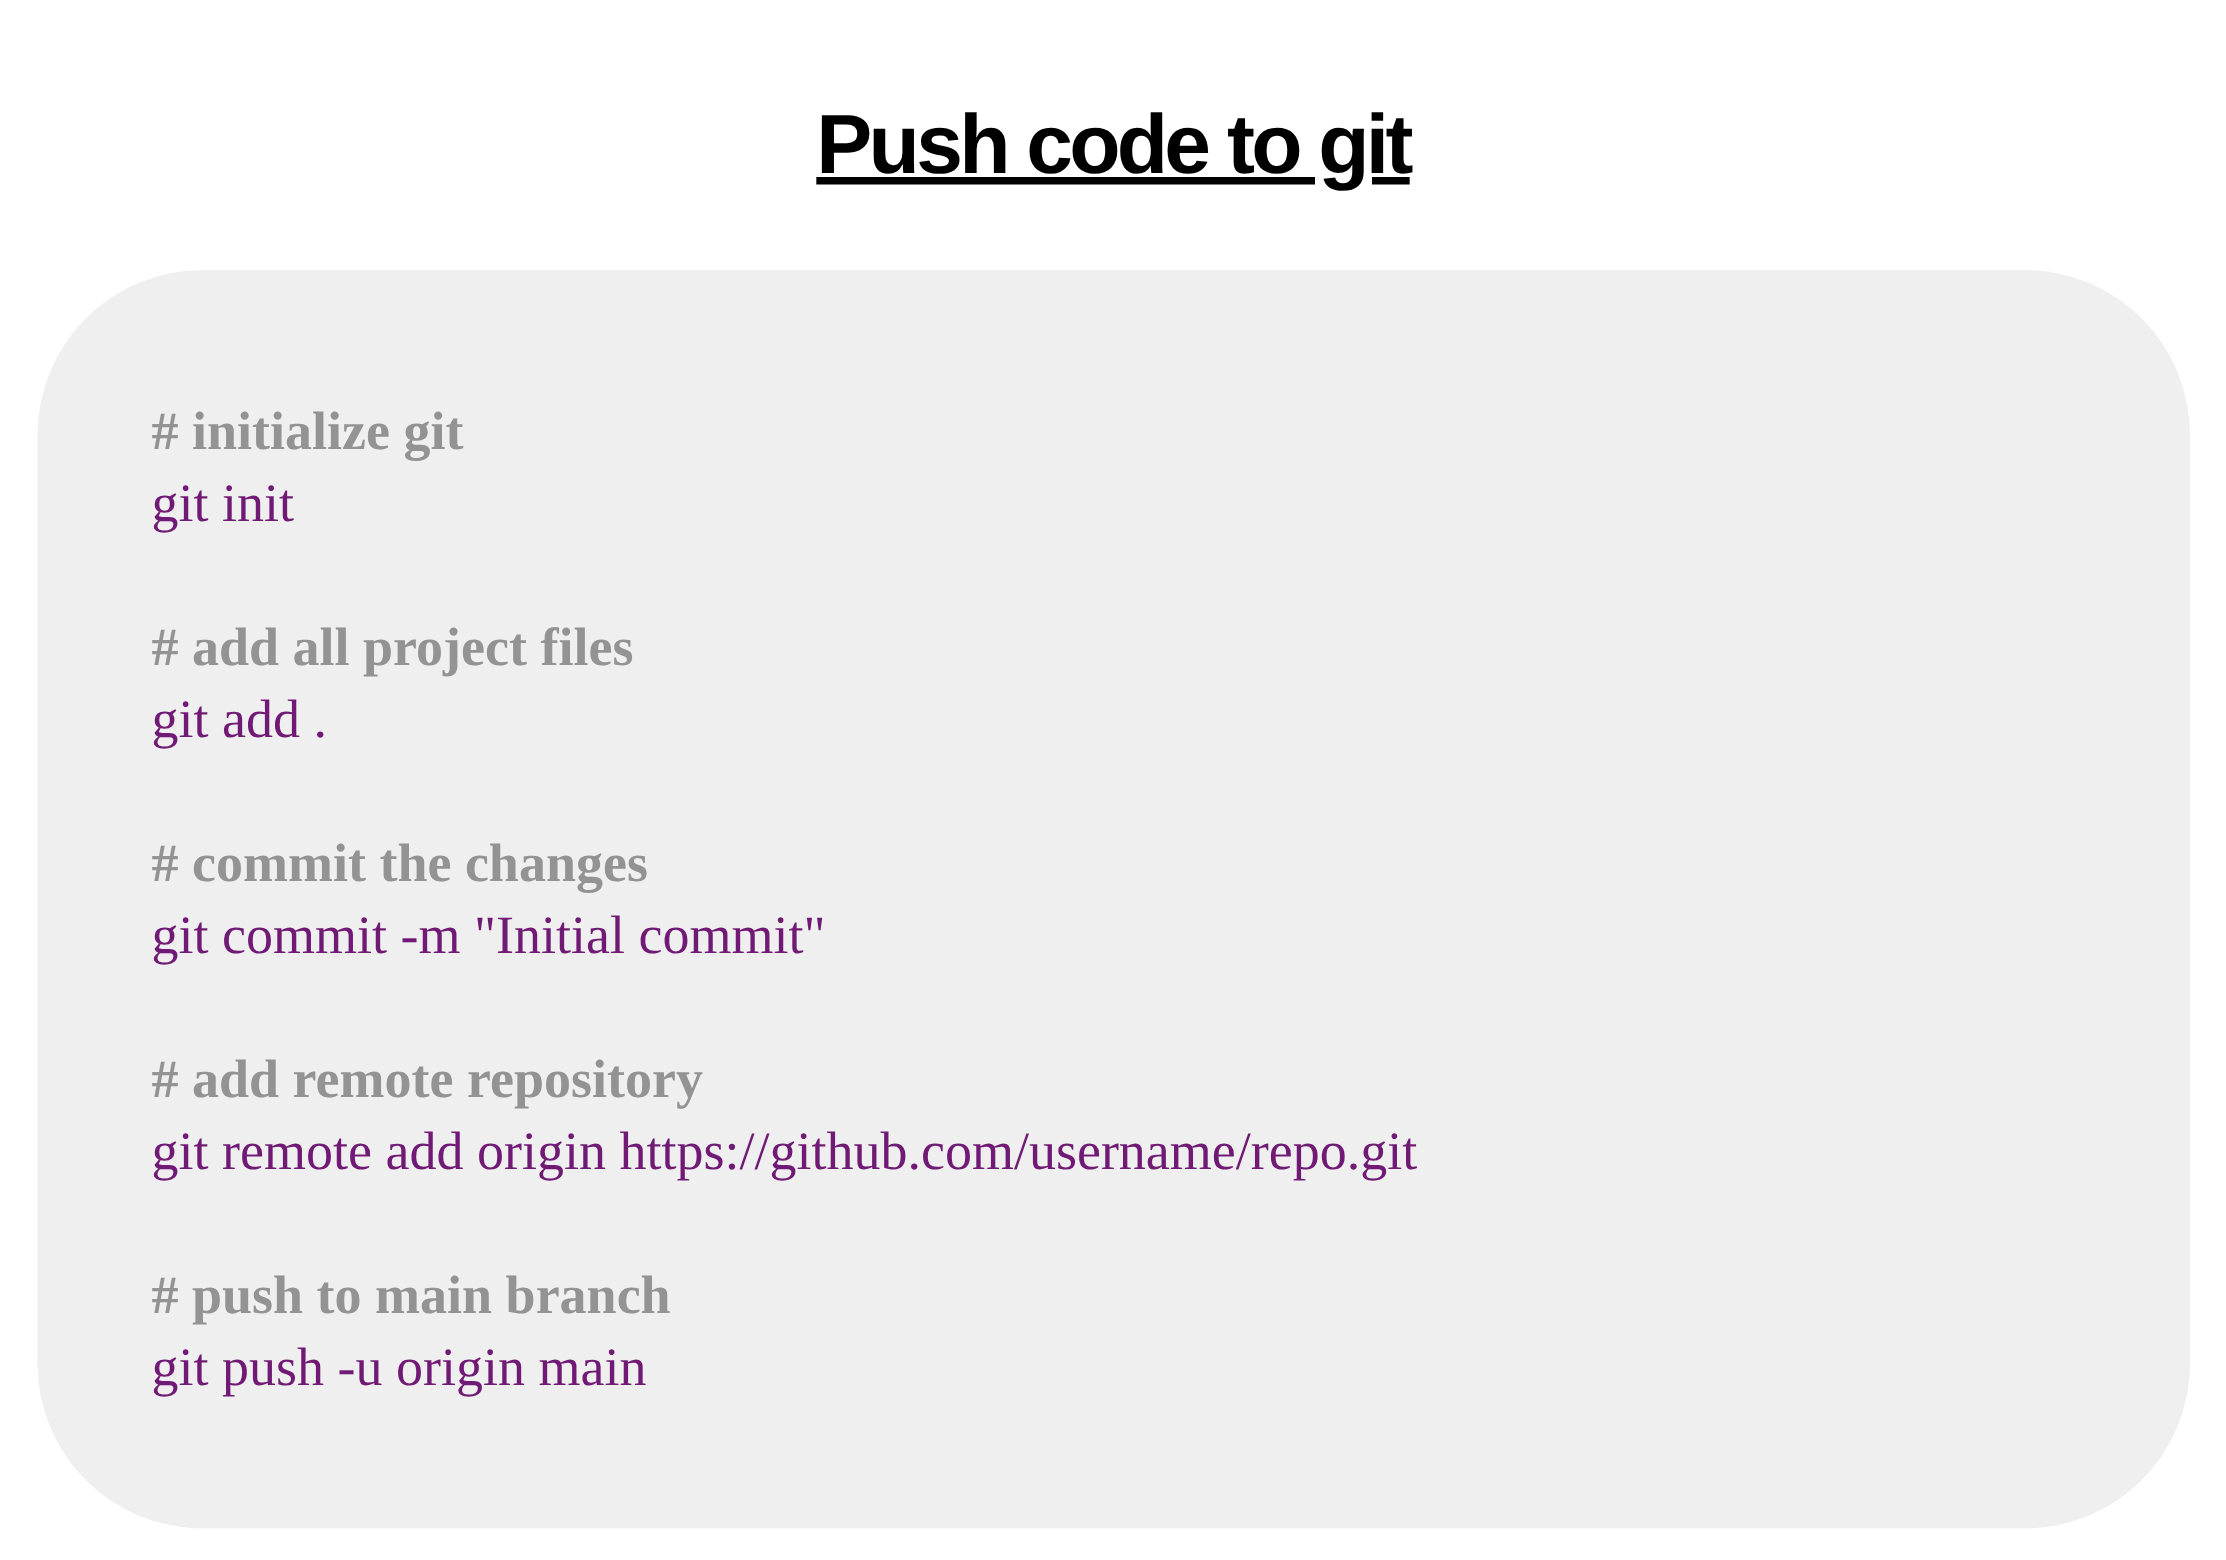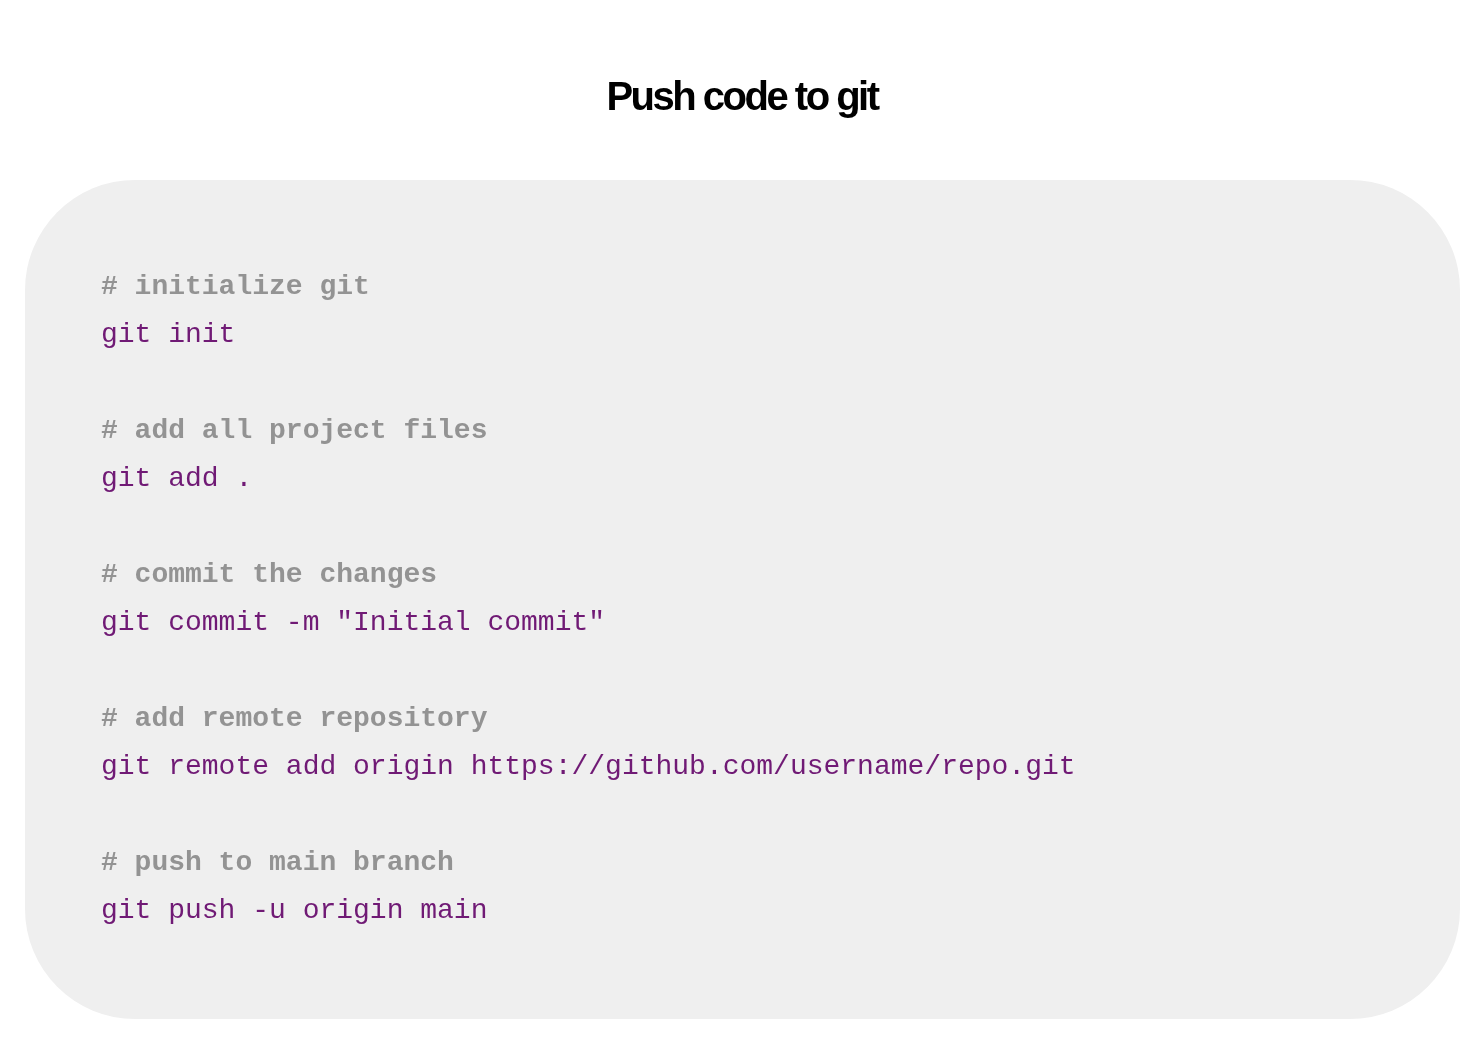--- a/index.html
+++ b/index.html
@@ -16,42 +16,43 @@
       height: 1040px;
     }
     .title {
       position: absolute;
       top: 62px;
       left: 0;
       width: 1484px;
       text-align: center;
       font-family: "Liberation Sans", sans-serif;
       font-weight: 700;
-      font-size: 40px;
+      font-size: 56px;
       letter-spacing: -2.5px;
       color: #000000;
       margin: 0;
       line-height: 68px;
+      text-decoration: underline;
     }
     .code-card {
       position: absolute;
       left: 25px;
       top: 180px;
       width: 1435px;
       height: 839px;
       background: #efefef;
       border-radius: 110px;
     }
     .code {
       position: absolute;
       left: 101px;
       top: 263px;
       margin: 0;
-      font-family: Liberation Mono, monospace;
-      font-size: 28px;
+      font-family: Liberation Serif, serif;
+      font-size: 36px;
       line-height: 48px;
       color: #000000;
       white-space: pre;
     }
     .line { display: block; height: 48px; }
     .comment { color: #939393; font-weight: 700; }
     .cmd { color: #701a75; }
   </style>
 </head>
 <body>

